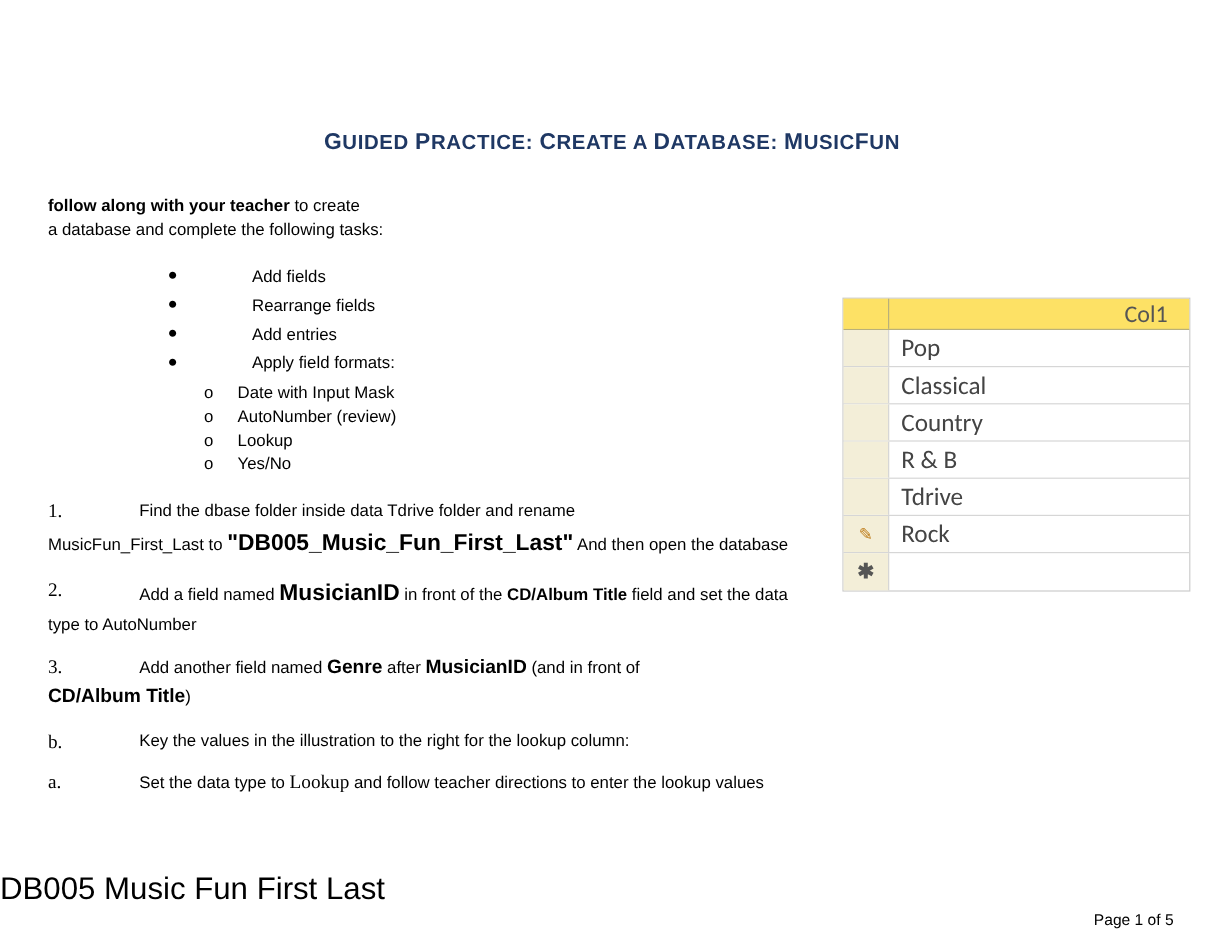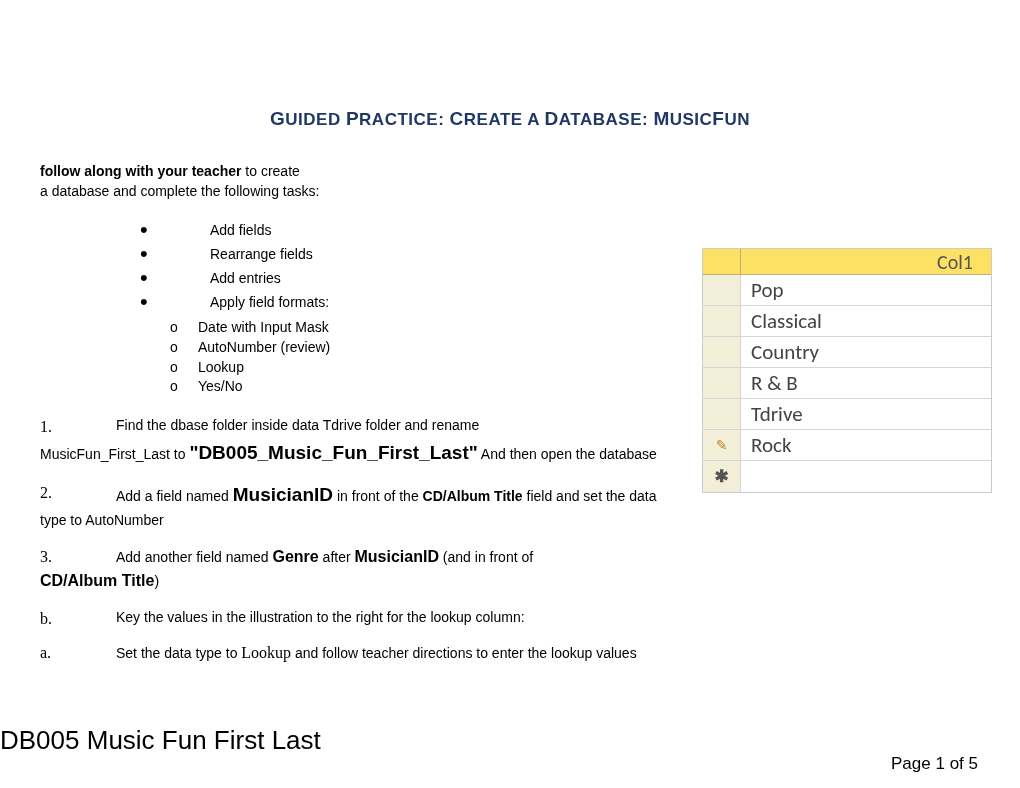--- a/index.html
+++ b/index.html
@@ -98,21 +98,21 @@
       left: 0;
       width: 100%;
       bottom: 60px;
       text-align: left;
       font-size: 26px;
     }
     .page-num {
       position: absolute;
       right: 42px;
       bottom: 42px;
-      font-size: 17px;
+      font-size: 13px;
     }
 
     
     .access-table {
       position: absolute;
       top: 220px;
       right: 28px;
       width: 290px;
       border: 1px solid #ccc;
       background: #fff;

